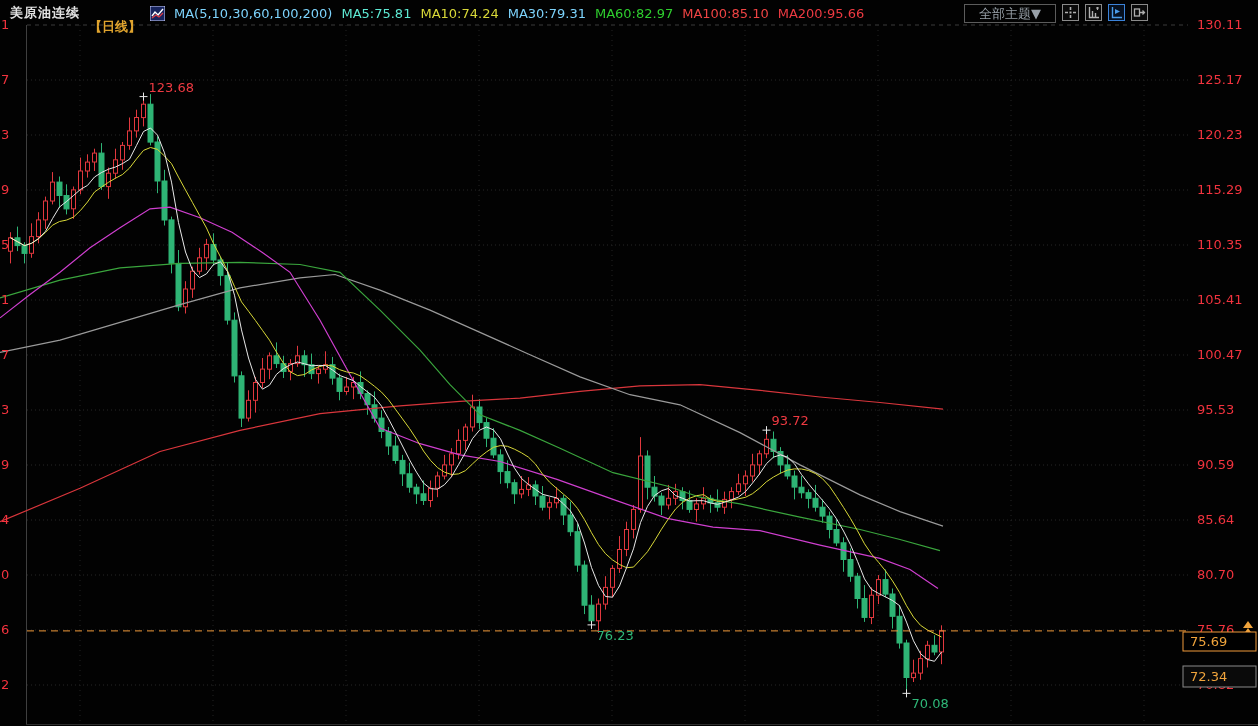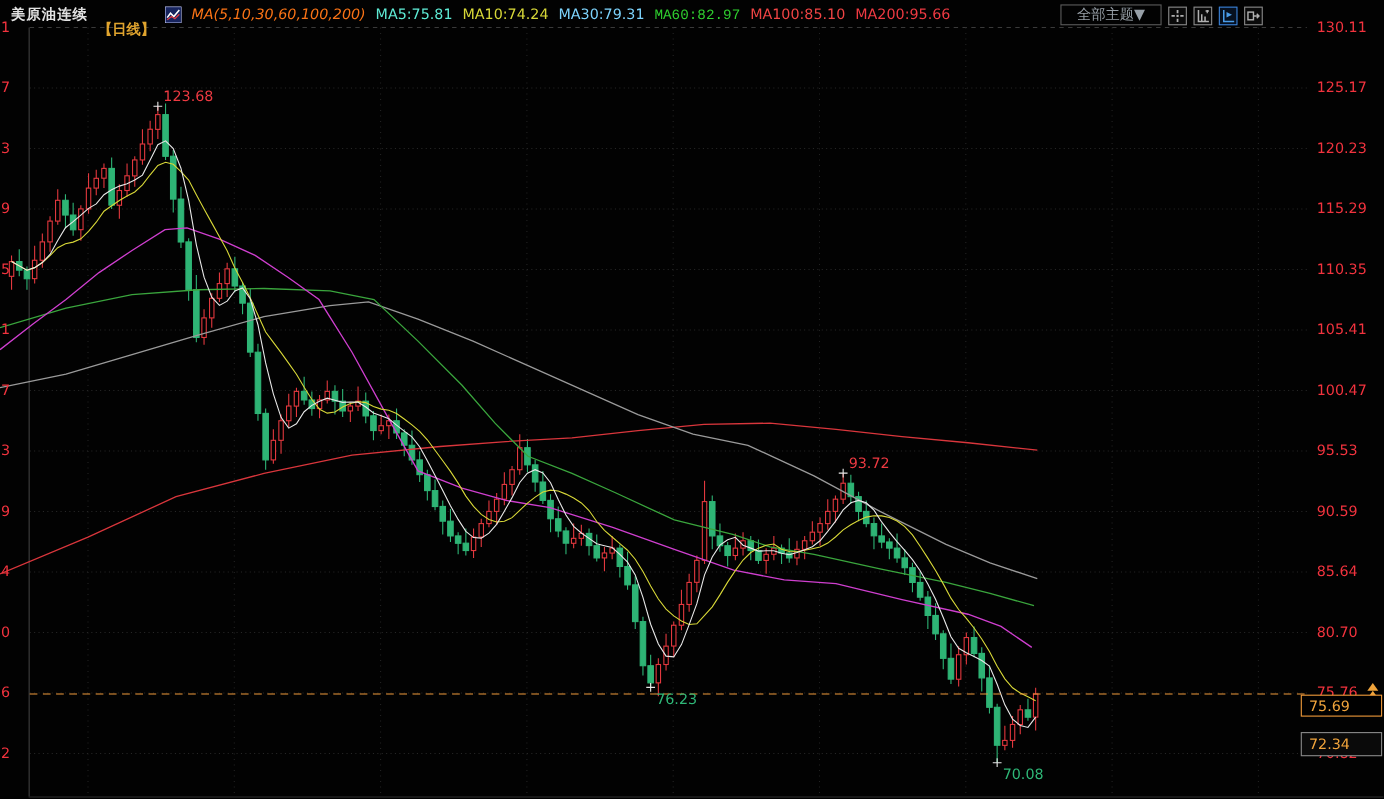--- a/index.html
+++ b/index.html
@@ -4,23 +4,23 @@
 <style>
   html,body{margin:0;padding:0;background:#000;}
   .stage{position:relative;width:1258px;height:726px;background:#020202;overflow:hidden;
          font-family:"DejaVu Sans","Liberation Sans",sans-serif;}
   #chart-svg{position:absolute;left:0;top:0;}
   .topbar{position:absolute;left:0;top:0;width:1210px;height:26px;display:flex;align-items:center;
           gap:9px;padding-left:10px;box-sizing:border-box;font-size:13px;color:#ddd;z-index:5;}
   .title{color:#e2e2e2;font-weight:bold;letter-spacing:1px;}
   .period{color:#e0a42e;font-weight:bold;margin-top:28px;}
   .mini-icon{width:15px;height:15px;display:inline-block;}
-  .ma-param{color:#f97316;font-style:italic;}
+  .ma-param{color:#7dd3fc;}
   .ma-item{font-size:13px;}
-  .tb-right{margin-left:auto;display:flex;align-items:flex-end;gap:6px;padding-right:62px;}
+  .tb-right{margin-left:auto;display:flex;align-items:flex-start;gap:6px;padding-right:62px;}
   .theme-btn{background:transparent;border:1px solid #5c5c5c;color:#98a0a8;font-size:13px;
              height:19px;line-height:17px;padding:0 14px;cursor:pointer;
              font-family:"DejaVu Sans","Liberation Sans",sans-serif;}
   .tool-btn{width:17px;height:17px;padding:0;background:#0a0a0a;border:1px solid #8a8a8a;
             display:flex;align-items:center;justify-content:center;cursor:pointer;}
   .tool-btn svg{display:block;}
   .tool-btn.active{border-color:#3b82d8;background:#06101f;}
 </style>
 </head>
 <body>
@@ -392,21 +392,21 @@
       <svg width="15" height="15" viewBox="0 0 15 15">
         <rect x="0" y="0" width="15" height="15" fill="#17245e" stroke="#cfd4ff" stroke-width="1"></rect>
         <polyline points="2,10 5,6 8,9 13,3" fill="none" stroke="#ffffff" stroke-width="1.4"></polyline>
         <polyline points="2,12 6,9 9,11 13,7" fill="none" stroke="#e23b41" stroke-width="1.2"></polyline>
       </svg>
     </span>
     <span class="ma-param">MA(5,10,30,60,100,200)</span>
     <span class="ma-item" style="color: #5eead4;">MA5:75.81</span>
     <span class="ma-item" style="color: rgb(216, 216, 56);">MA10:74.24</span>
     <span class="ma-item" style="color: #7dd3fc;">MA30:79.31</span>
-    <span class="ma-item" style="color: rgb(47, 206, 47); font-family: Liberation Mono, monospace;">MA60:82.97</span>
+    <span class="ma-item" style="color: rgb(47, 206, 47);">MA60:82.97</span>
     <span class="ma-item" style="color: #ef4444;">MA100:85.10</span>
     <span class="ma-item" style="color: rgb(238, 58, 66);">MA200:95.66</span>
 
     <div class="tb-right">
       <button class="theme-btn">全部主题▼</button>
       <button class="tool-btn">
         <svg width="13" height="13" viewBox="0 0 13 13">
           <path d="M6.5 1v3 M6.5 9v3 M1 6.5h3 M9 6.5h3" stroke="#b0b0b0" stroke-width="1.6" fill="none"></path>
           <rect x="5.5" y="5.5" width="2" height="2" fill="#b0b0b0"></rect>
         </svg>

